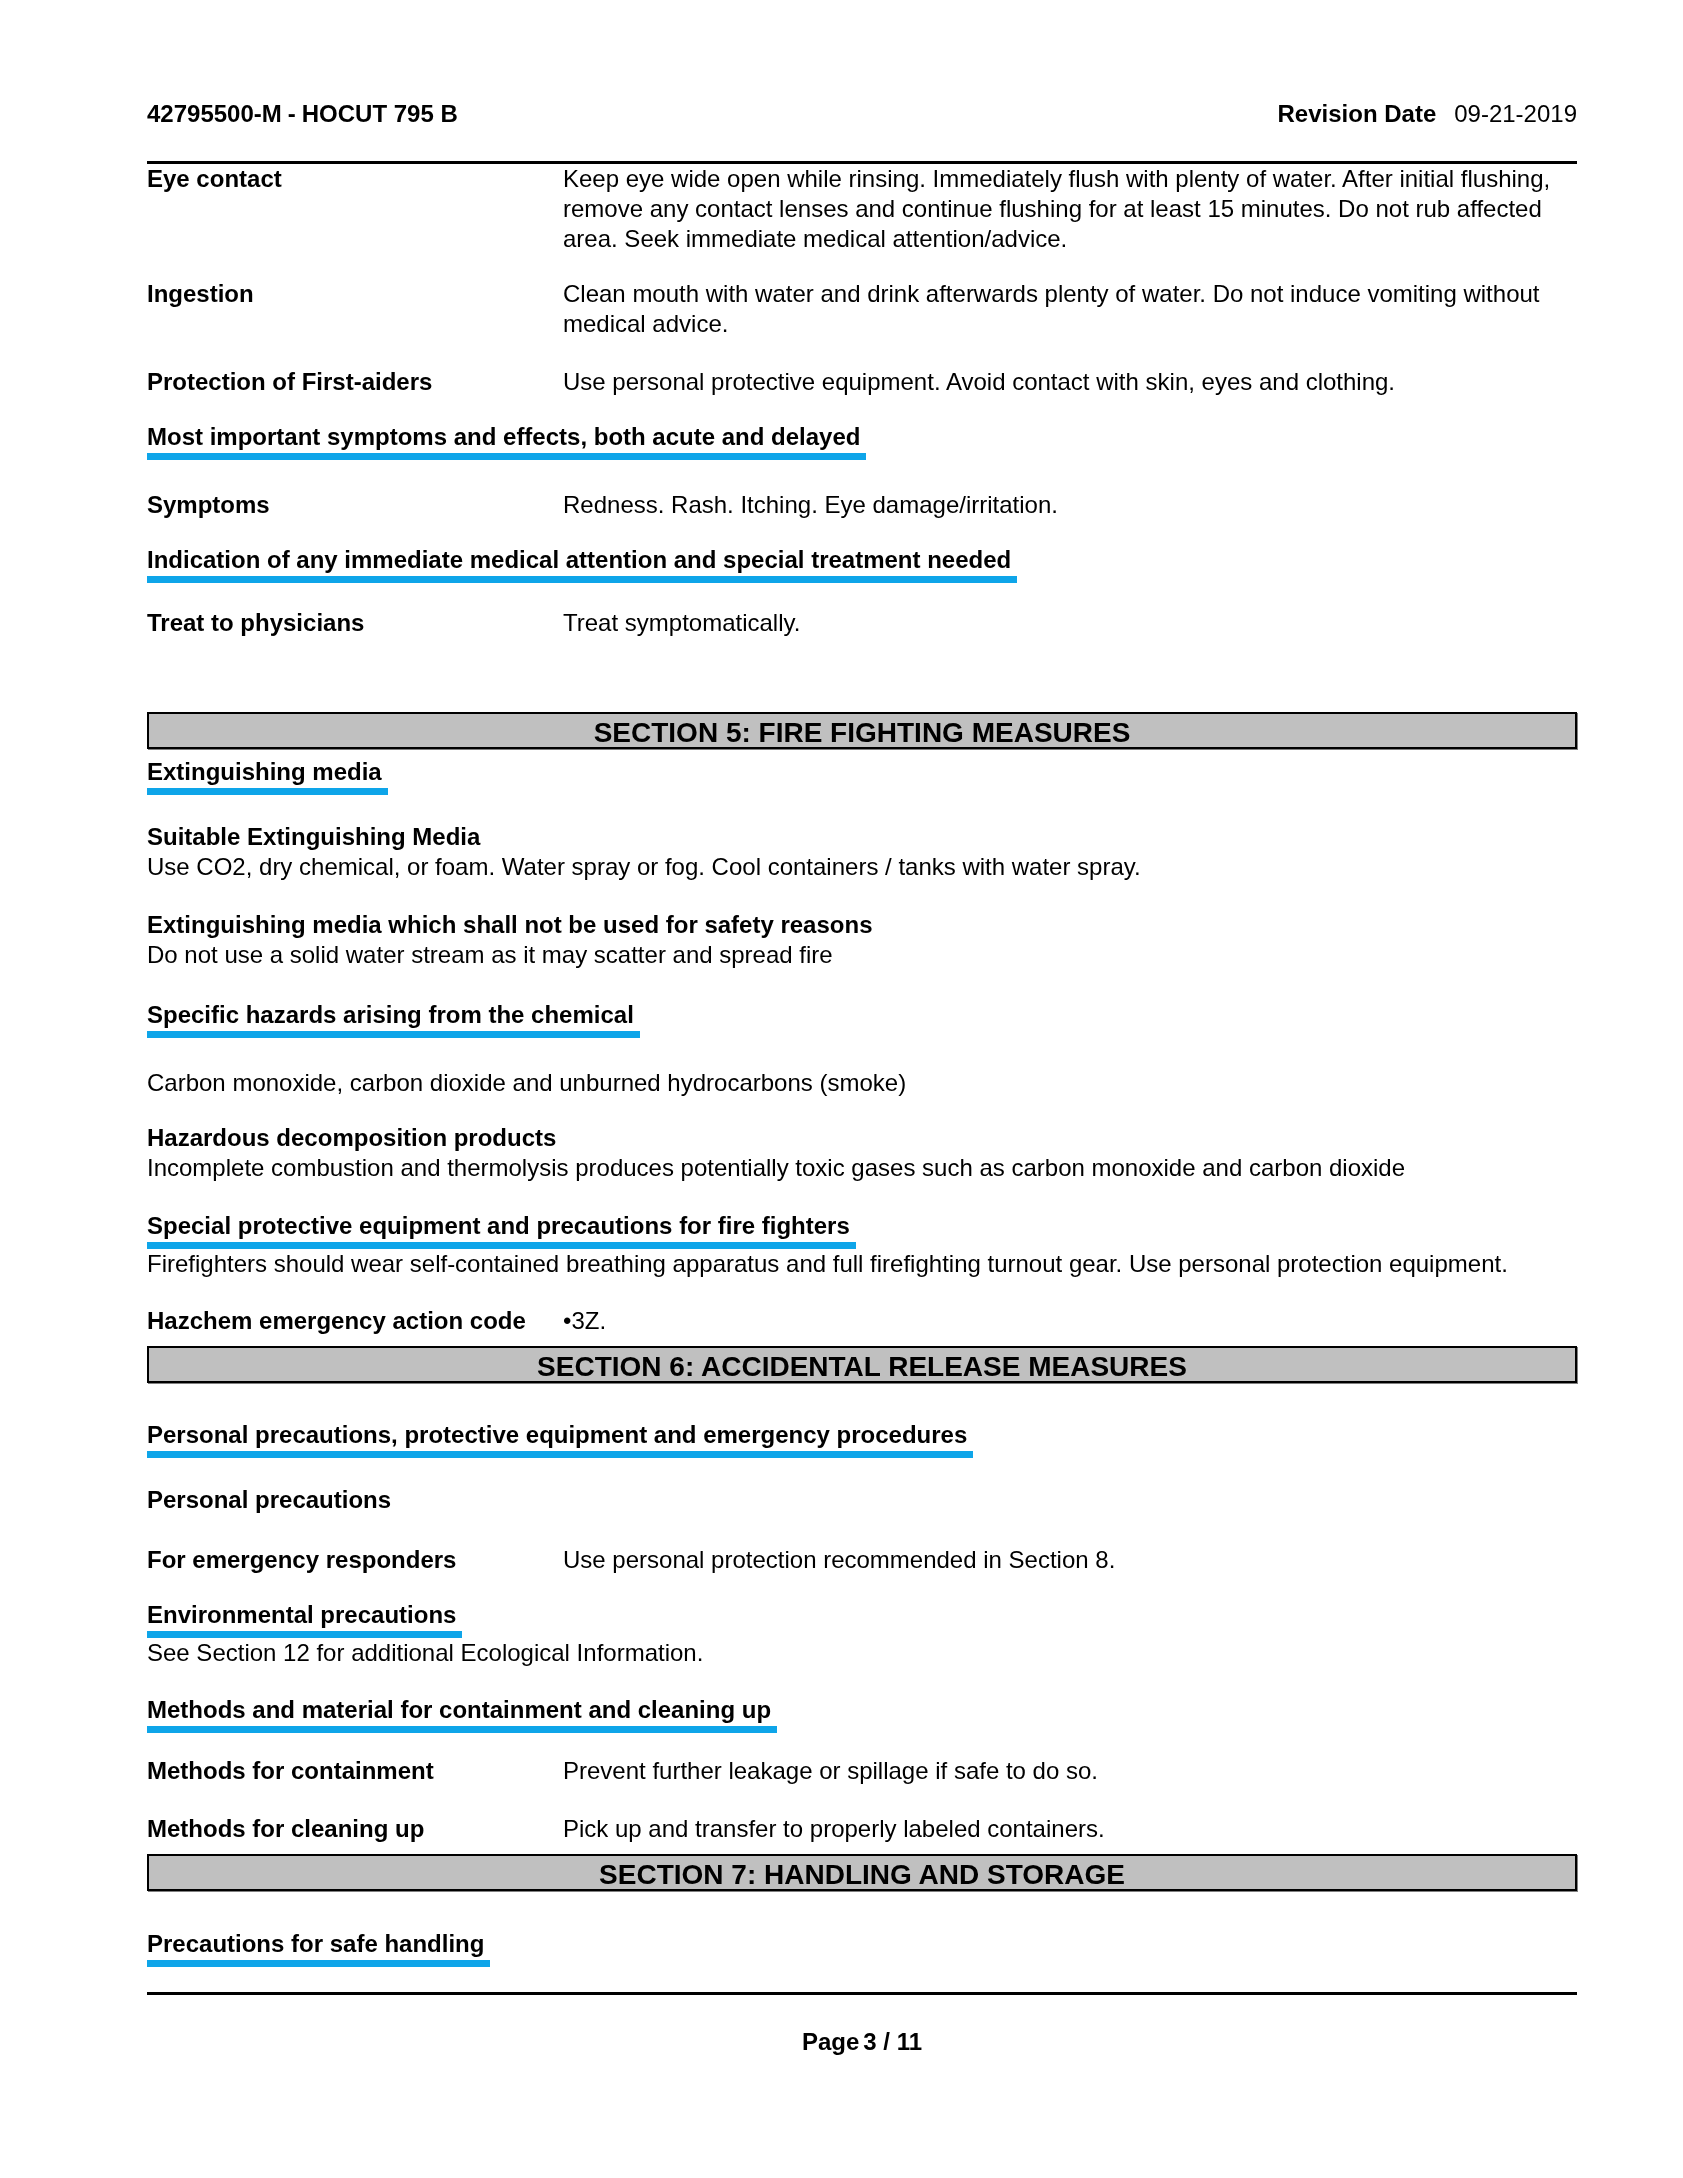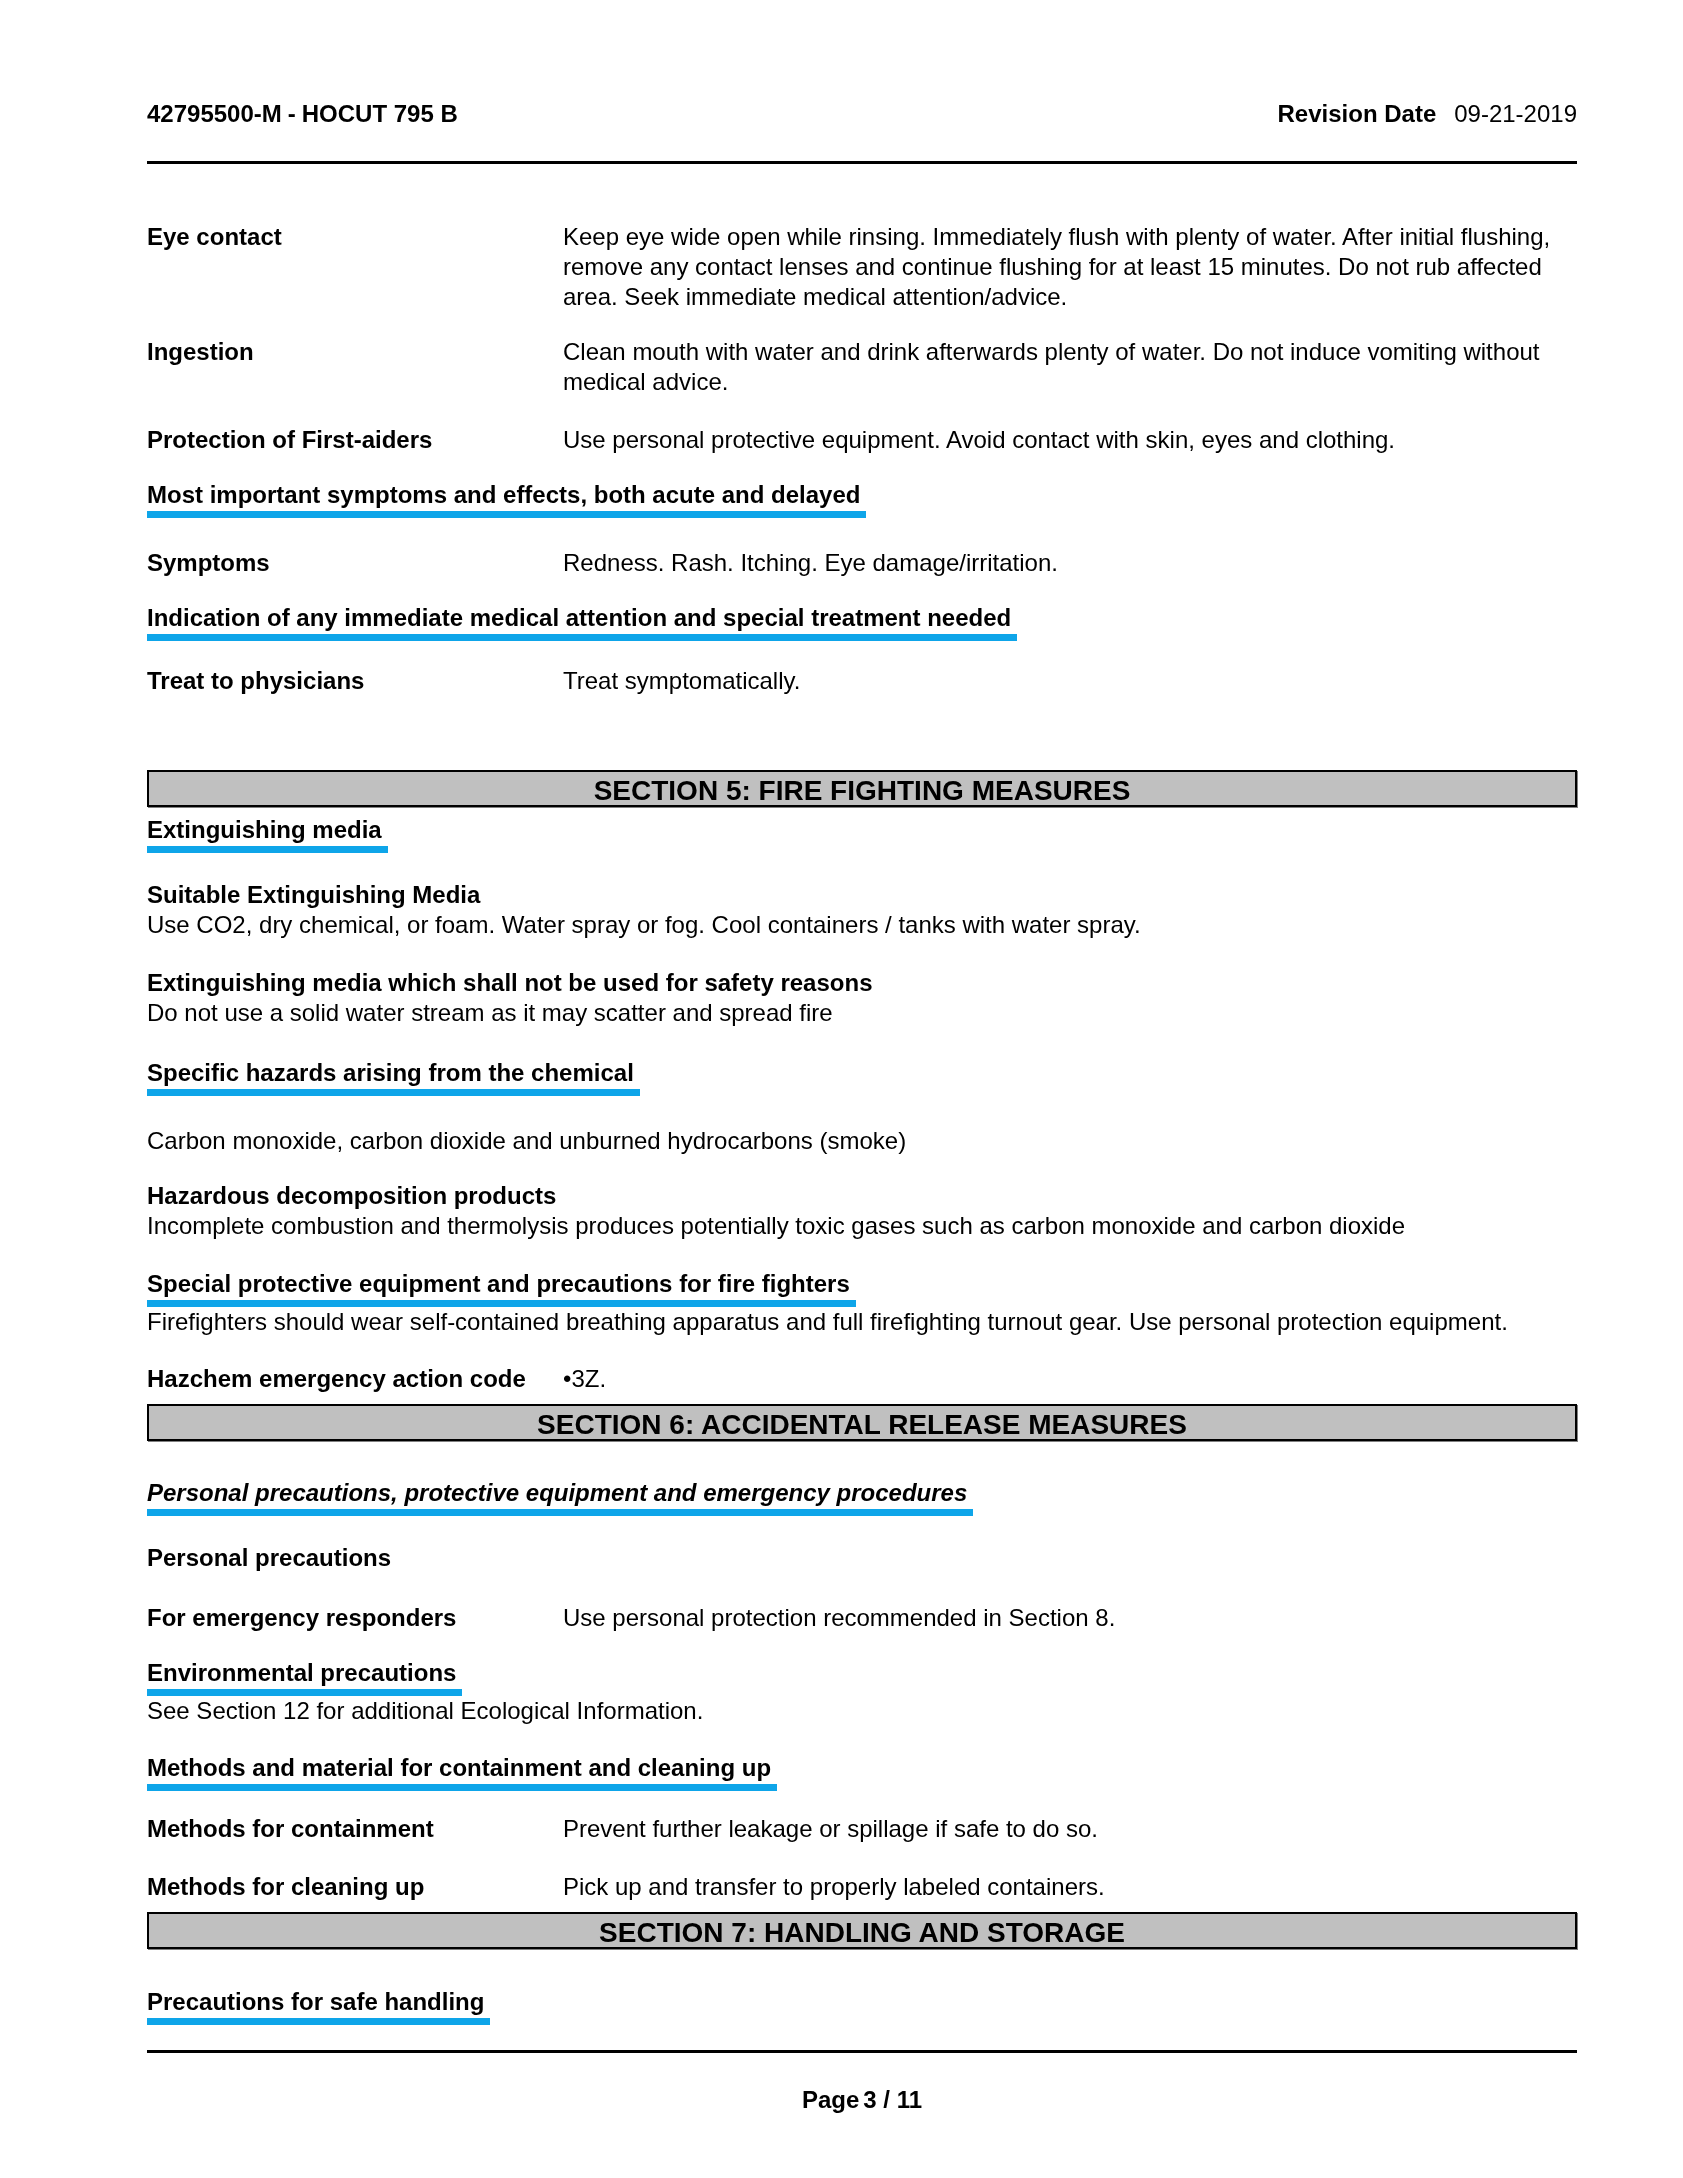--- a/index.html
+++ b/index.html
@@ -45,29 +45,29 @@
     border: 2px solid #000;
     text-align: center;
     font-weight: bold;
     font-size: 28px;
     line-height: 38px;
     box-shadow: 1px 1px 0 #808080;
   }
   .footer { text-align: center; font-weight: bold; margin-top: 32px; }
   .footer .pnum { margin-left: 4px; }
   
-  .mt-eye { margin-top: 58px; }
+  .mt-eye { }
   .mt-25 { margin-top: 25px; }
   .mt-27 { margin-top: 27px; }
   .mt-28 { margin-top: 28px; }
   .mt-30 { margin-top: 30px; }
   .mt-10 { margin-top: 10px; }
   .mt-8  { margin-top: 8px; }
   .mt-23 { margin-top: 23px; }
-  .mt-37 { margin-top: 37px; font-style: italic; }
+  .mt-37 { margin-top: 37px; }
   .mt-38 { margin-top: 38px; }
   .mt-75 { margin-top: 74px; }
   .mt-rule2 { margin-top: 25px; }
 </style>
 </head>
 <body>
 
 <div class="page">
 
   <div class="hdr">

